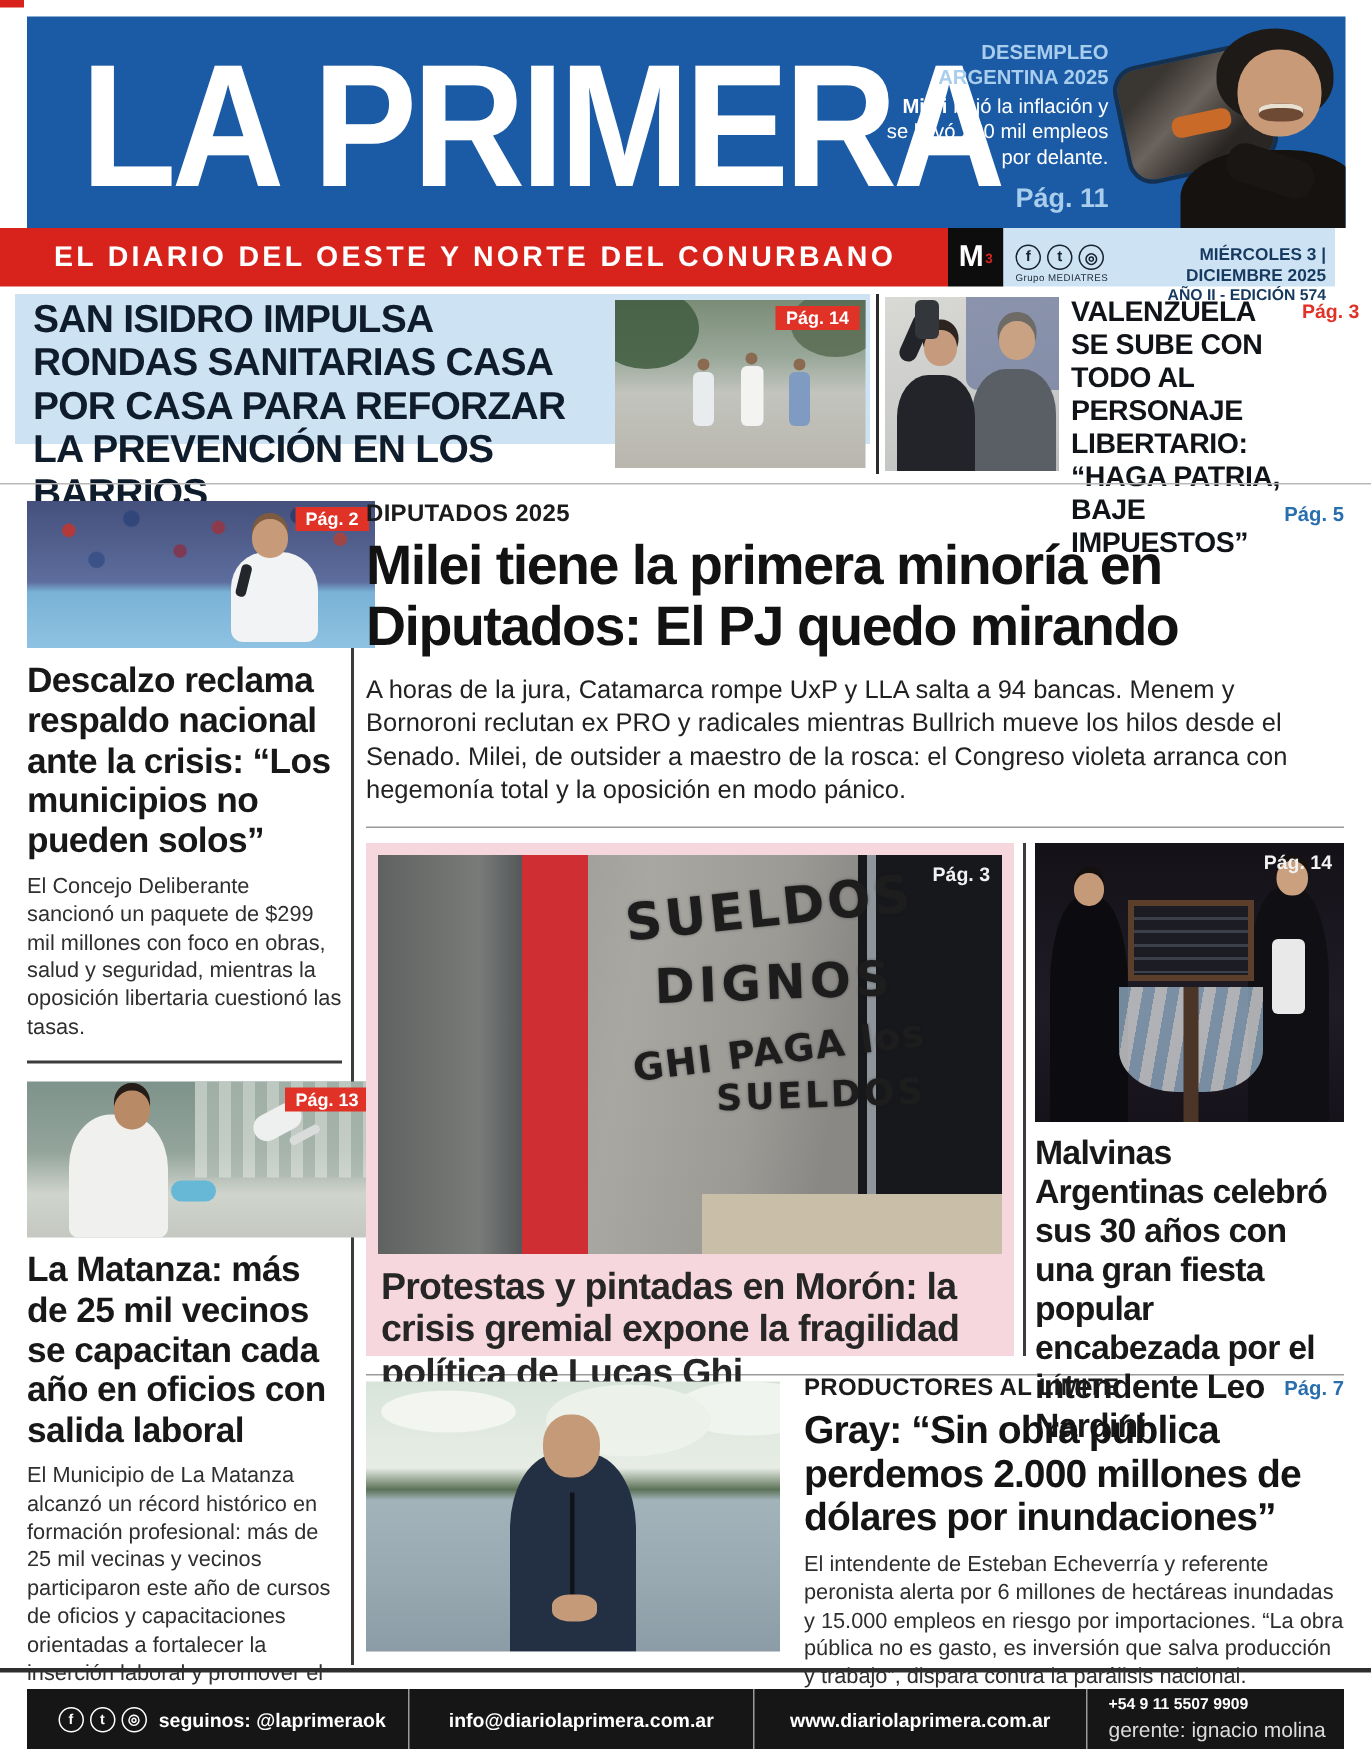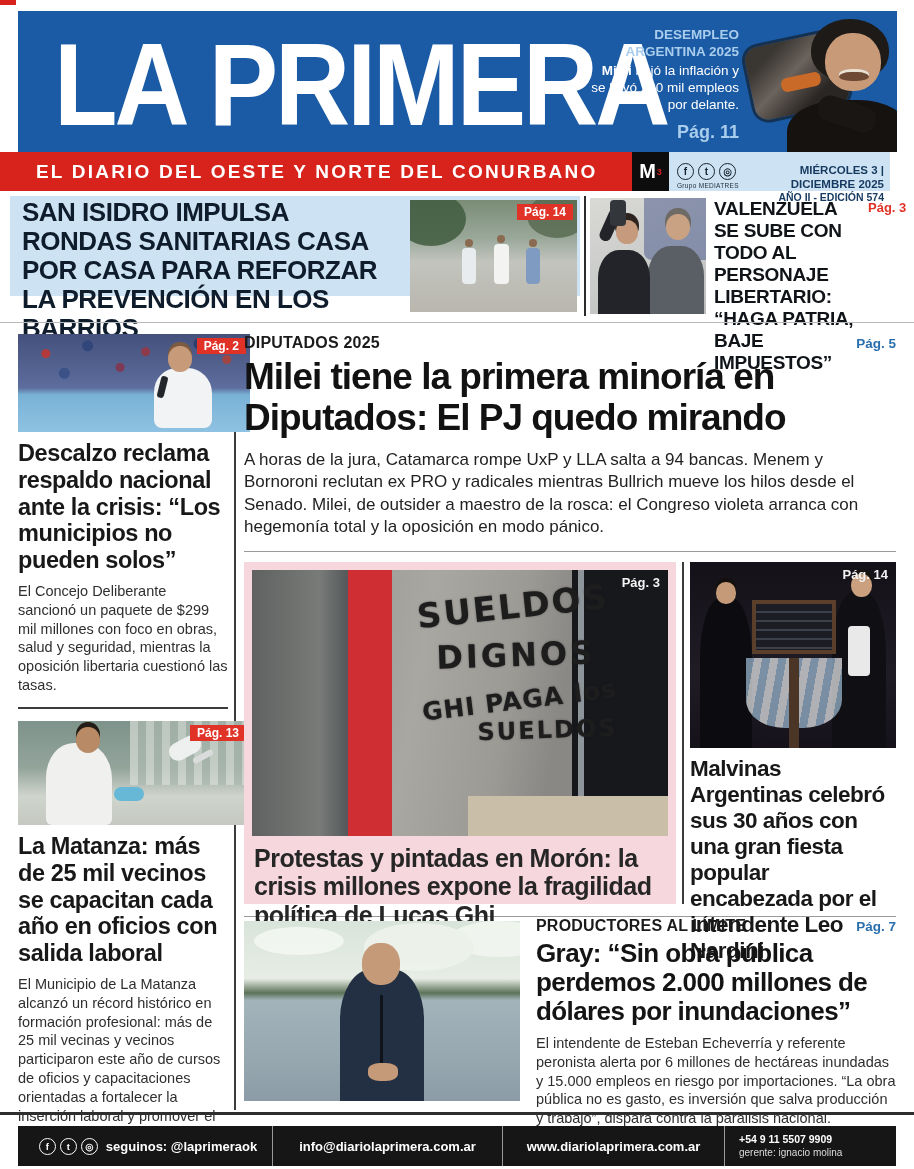--- a/index.html
+++ b/index.html
@@ -143,21 +143,21 @@
   .footer { position:absolute; left:18px; top:1126px; width:878px; height:40px; background:#161616; display:flex; align-items:center; color:#fff; }
   .f-cell { display:flex; align-items:center; justify-content:center; height:100%; }
   .f-cell + .f-cell { border-left:1px solid #9a9a9a; }
   .f-c1 { width:254px; gap:8px; }
   .f-icons { display:flex; gap:4px; margin-left:6px; }
   .f-icon { width:17px; height:17px; border:1.5px solid #fff; border-radius:50%; font-size:9.5px; font-weight:700; display:flex; align-items:center; justify-content:center; color:#fff; }
   .f-label { font-weight:700; font-size:13px; }
   .f-c2 { width:230px; } .f-c3 { width:222px; }
   .f-c4 { width:172px; flex-direction:column; align-items:flex-start; justify-content:center; padding-left:14px; line-height:1.3; }
   .f-small { font-size:10.5px; font-weight:700; }
-  .f-smaller { font-size:10px; font-weight:400; color:#dcdcdc; }
+  .f-smaller { font-size:14px; font-weight:400; color:#dcdcdc; }
 </style>
 </head>
 <body>
 
 <div class="page">
 
   <div class="corner-mark"></div>
 
   <div class="masthead">
     <div class="logo-text">LA PRIMERA</div>
@@ -278,21 +278,21 @@
           <div class="gf-pole"></div>
           <div class="gf-floor"></div>
           <div class="gf-text">
             <div class="gf-l1">SUELDOS</div>
             <div class="gf-l2">DIGNOS</div>
             <div class="gf-l3">GHI PAGA los</div>
             <div class="gf-l4">SUELDOS</div>
           </div>
           <div class="photo-ref">Pág. 3</div>
         </div>
-        <div class="moron-caption">Protestas y pintadas en Morón: la crisis millones expone la fragilidad política de Lucas Ghi</div>
+        <div class="moron-caption">Protestas y pintadas en Morón: la crisis gremial expone la fragilidad política de Lucas Ghi</div>
       </div>
       <div class="moron-vline"></div>
       <div class="malvinas">
         <div class="malvinas-photo">
           <div class="mv-man-l"></div>
           <div class="mv-head-l"></div>
           <div class="mv-man-r"></div>
           <div class="mv-shirt"></div>
           <div class="mv-head-r"></div>
           <div class="mv-ribbon"></div>

